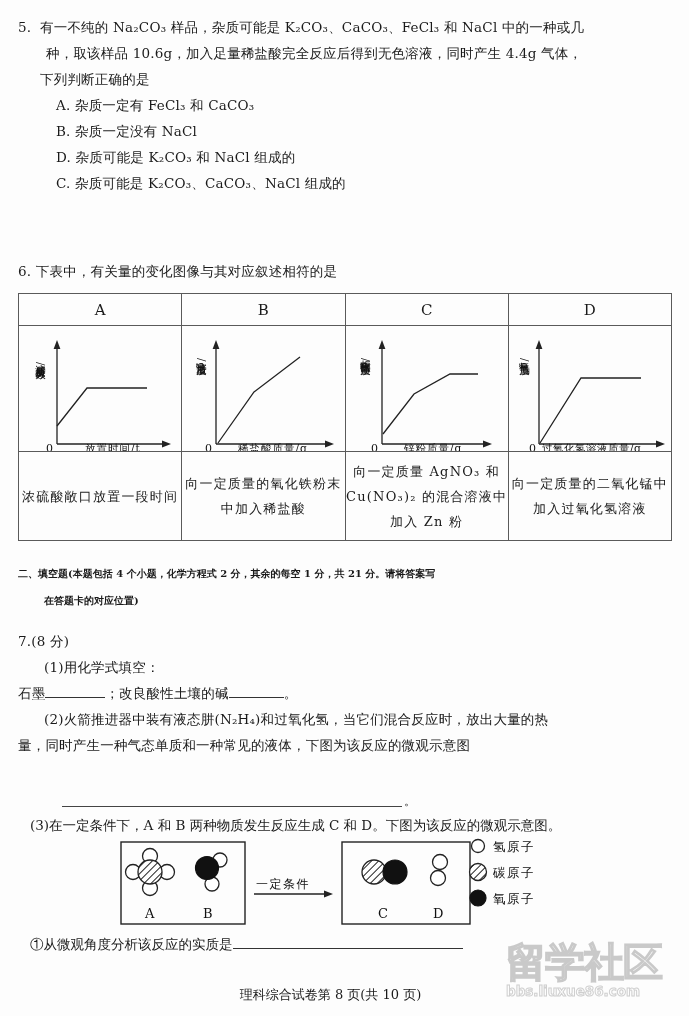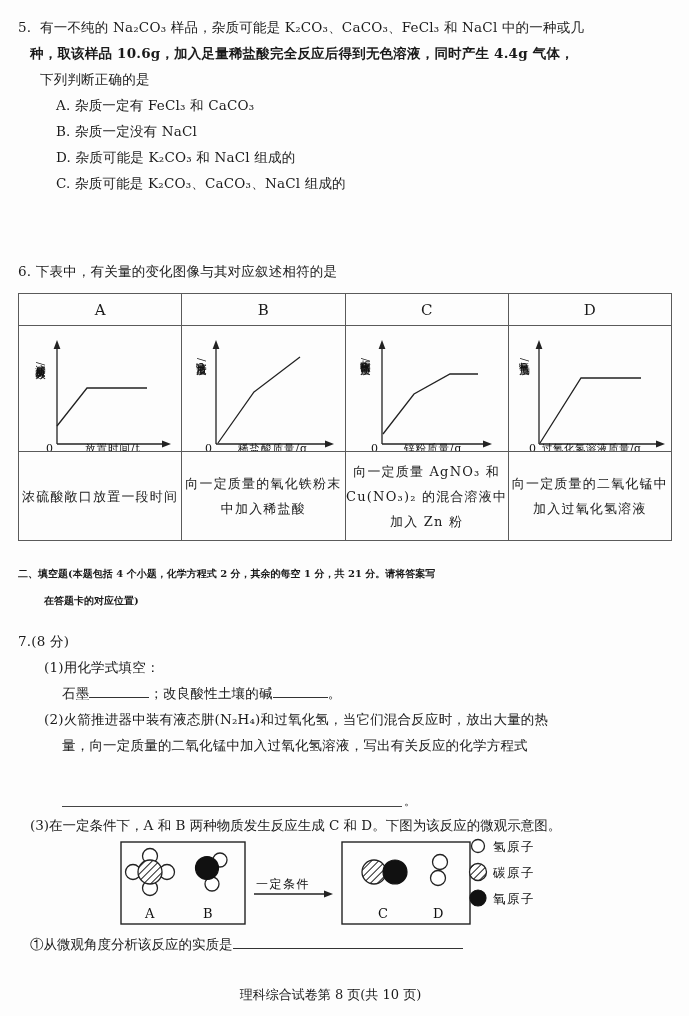--- a/index.html
+++ b/index.html
@@ -83,21 +83,21 @@
     font-weight: bold;
     font-size: 10px;
     line-height: 27px;
     white-space: nowrap;
   }
   #sec2 .hd2 { margin-left: 26px; }
 
   
   #q7 { top: 628px; left: 18px; width: 660px; }
   #q7 .sub { margin-left: 26px; }
-  #q7 .sub2 { margin-left: 44px; }
+  #q7 .sub2 { }
   .blank {
     display: inline-block;
     border-bottom: 1px solid #333;
     vertical-align: baseline;
   }
   .blank-60 { width: 60px; }
   .blank-55 { width: 55px; }
   .blank-65 { width: 65px; }
   .rule-long {
     position: absolute;
@@ -150,21 +150,21 @@
 </head>
 <body>
 
 <div class="page">
 
   <div class="q-block" id="q5">
     <div class="line stem">
       <span class="marker num">5.</span>
       <span class="body cn">有一不纯的 Na₂CO₃ 样品，杂质可能是 K₂CO₃、CaCO₃、FeCl₃ 和 NaCl 中的一种或几</span>
     </div>
-    <div class="line cn" style="margin-left:12px;font-weight:bold;">种，取该样品 10.6g，加入足量稀盐酸完全反应后得到无色溶液，同时产生 4.4g 气体，</div>
+    <div class="line cn" style="margin-left:28px;">种，取该样品 10.6g，加入足量稀盐酸完全反应后得到无色溶液，同时产生 4.4g 气体，</div>
     <div class="line cn" style="margin-left:22px;">下列判断正确的是</div>
     <div class="line cn opt">A. 杂质一定有 FeCl₃ 和 CaCO₃</div>
     <div class="line cn opt">B. 杂质一定没有 NaCl</div>
     <div class="line cn opt">D. 杂质可能是 K₂CO₃ 和 NaCl 组成的</div>
     <div class="line cn opt">C. 杂质可能是 K₂CO₃、CaCO₃、NaCl 组成的</div>
   </div>
 
   <div class="q-block" id="q6">
     <div class="line">
       <span class="num">6.</span>
@@ -276,21 +276,21 @@
     <div class="hd hd2 cn">在答题卡的对应位置)</div>
   </div>
 
   <div class="q-block" id="q7">
     <div class="line num">7.(8 分)</div>
     <div class="line cn sub">(1)用化学式填空：</div>
     <div class="line cn sub2">
       <span>石墨</span><span class="blank blank-60"></span><span>；改良酸性土壤的碱</span><span class="blank blank-55"></span><span>。</span>
     </div>
     <div class="line cn sub">(2)火箭推进器中装有液态肼(N₂H₄)和过氧化氢，当它们混合反应时，放出大量的热</div>
-    <div class="line cn sub2">量，向一定质量的二氧化锰中加入过氧化氢溶液，写出有关反应的化学方程式</div>
+    <div class="line cn sub2">量，同时产生一种气态单质和一种常见的液体，下图为该反应的微观示意图</div>
   </div>
 
   <div class="rule-long" style="left:62px; top:806px; width:340px;"></div>
   <div style="position:absolute; left:404px; top:793px; font-size:12px;">。</div>
 
   <div style="position:absolute; left:30px; top:812px; font-size:13.5px; line-height:26px; white-space:nowrap;" class="cn">(3)在一定条件下，A 和 B 两种物质发生反应生成 C 和 D。下图为该反应的微观示意图。</div>
 
   <div id="microdiag">
     <svg width="560" height="100" viewBox="0 0 560 100">
       <defs>
@@ -347,16 +347,20 @@
         <text x="373" y="67" font-family="DejaVu Serif, serif" font-size="12.5" fill="#111" letter-spacing="1.5">氧原子</text>
       </g>
     </svg>
   </div>
 
   <div style="position:absolute; left:30px; top:936px; font-size:13.5px; white-space:nowrap;" class="cn">
     <span>①从微观角度分析该反应的实质是</span><span class="blank" style="width:230px;"></span>
   </div>
 
 
+  <div id="watermark">
+    <div class="wm-cn">留学社区</div>
+    <div class="wm-url">bbs.liuxue86.com</div>
+  </div>
 
   <div id="footer" class="cn">理科综合试卷第 8 页(共 10 页)</div>
 
 </div>
 
 </body></html>

